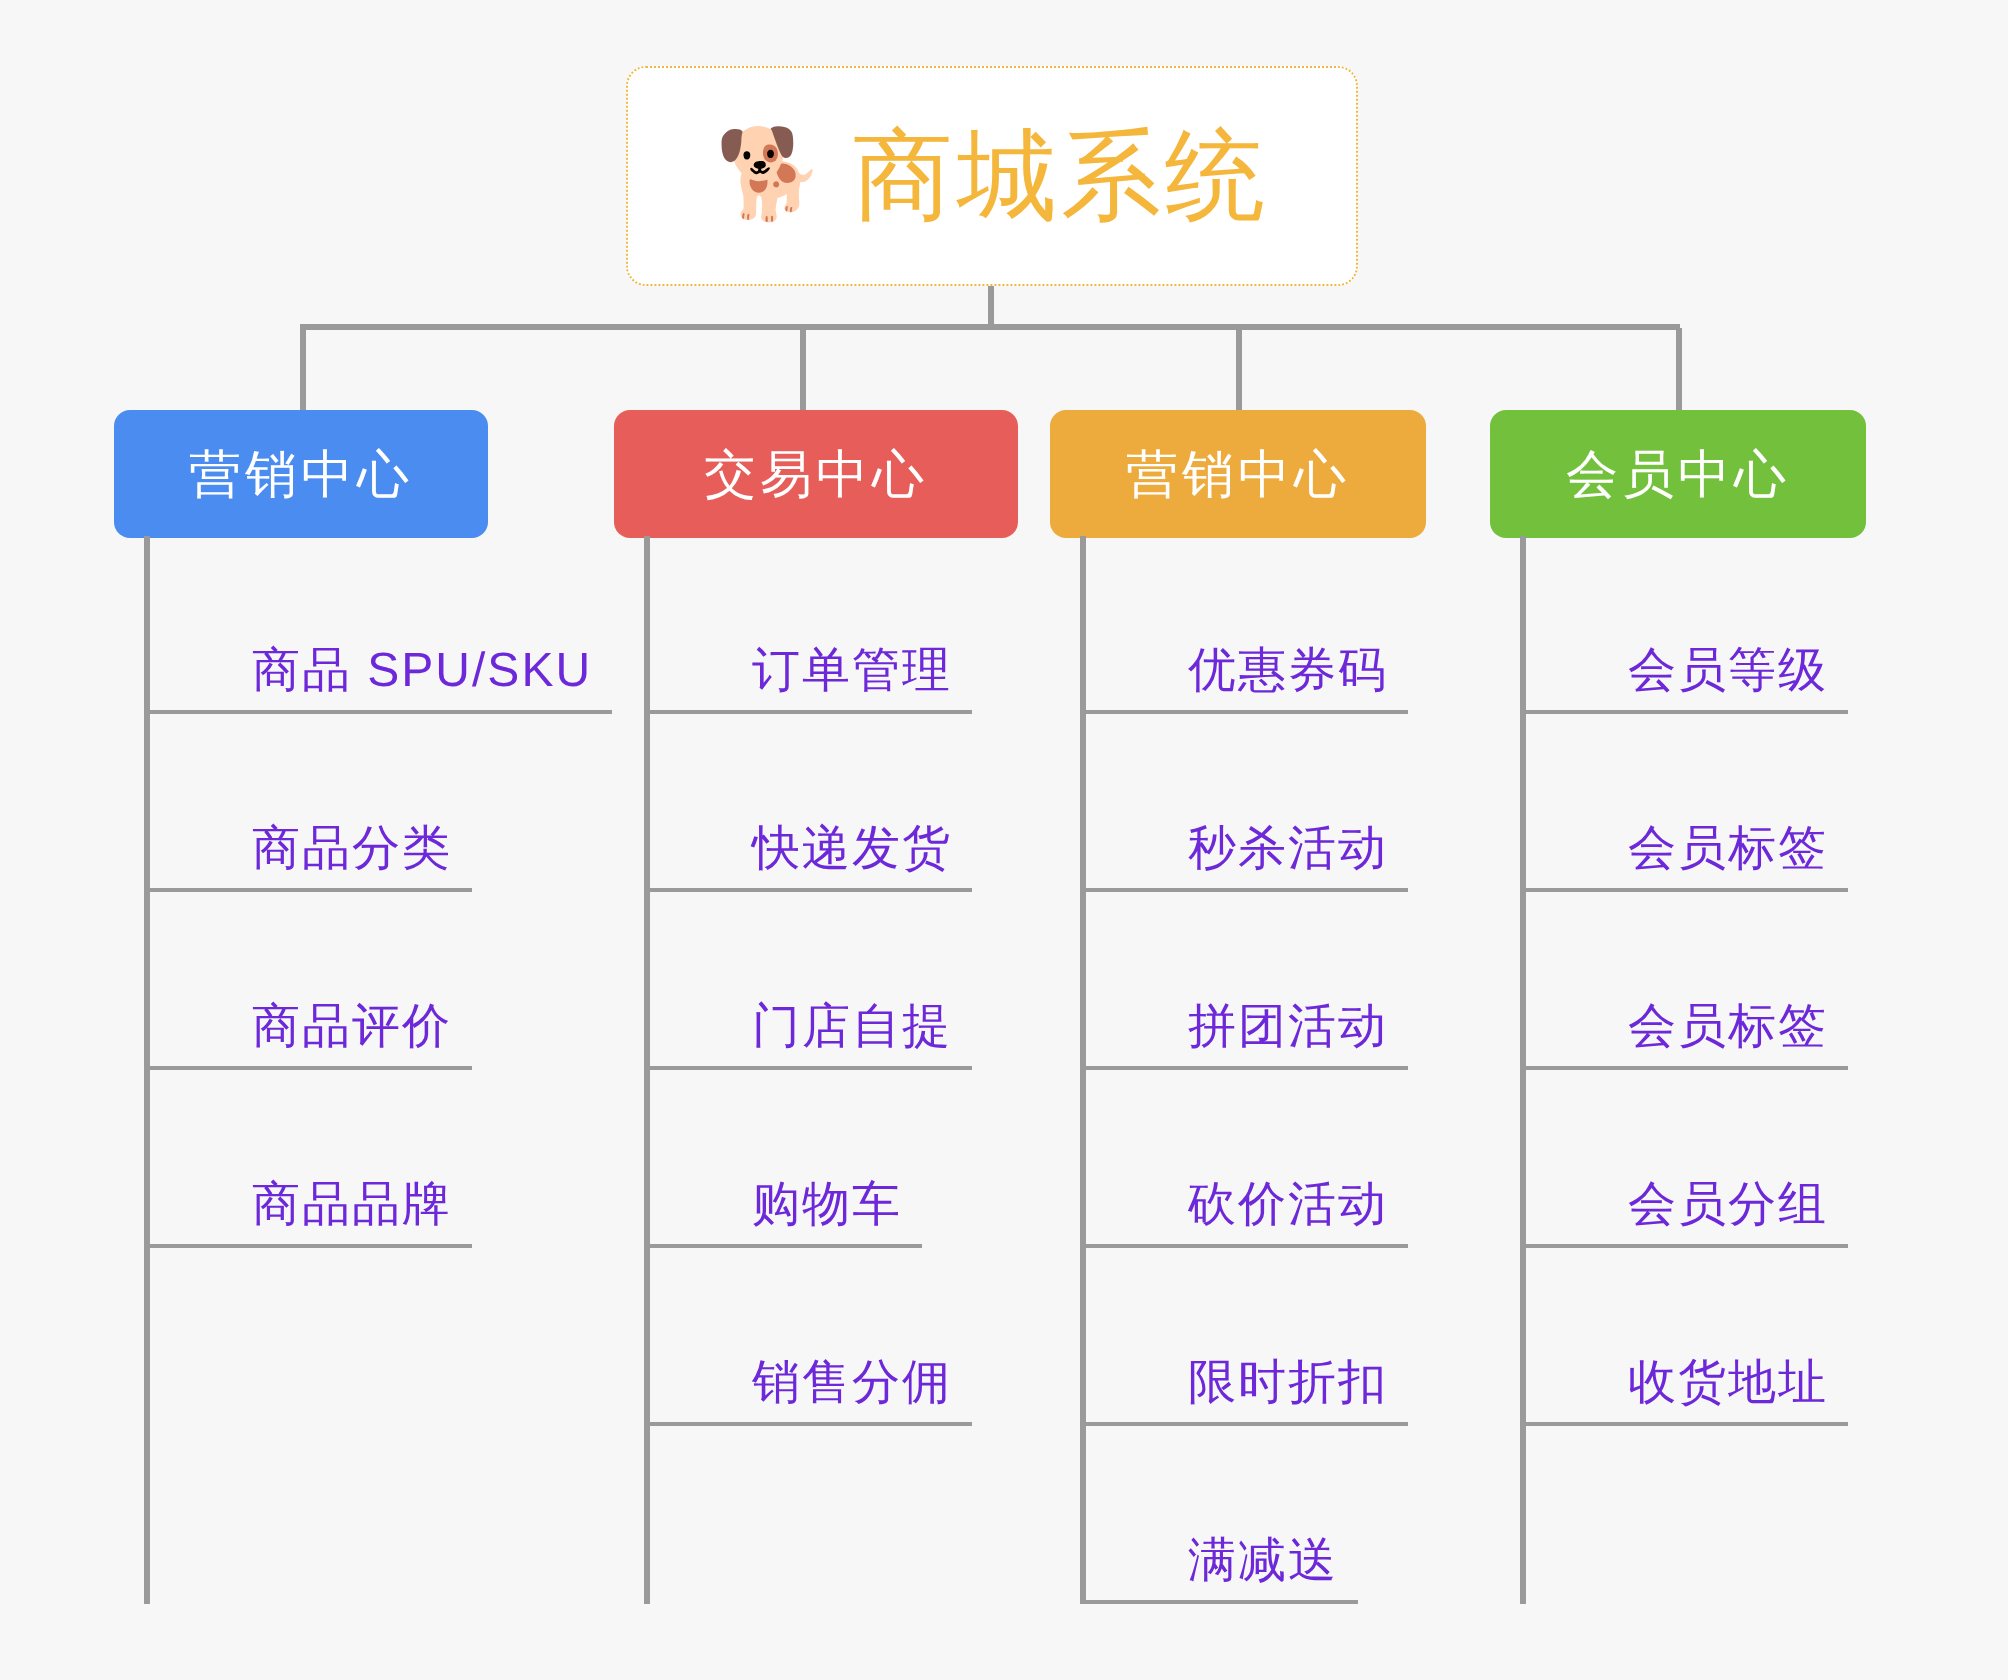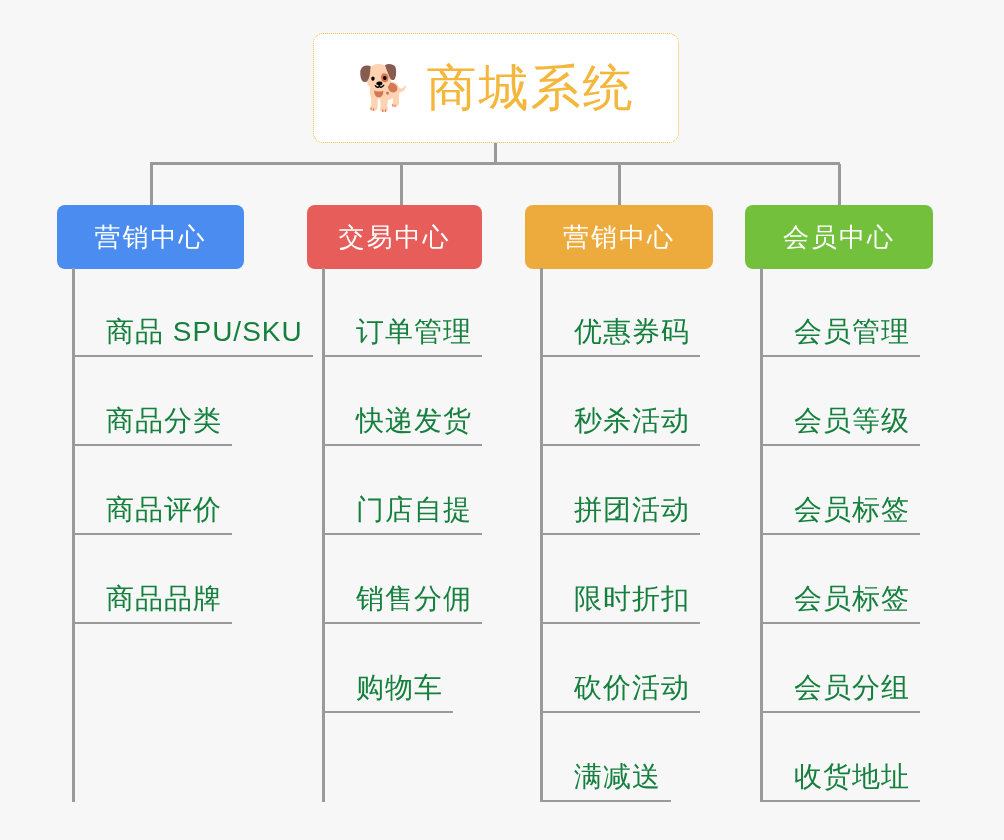--- a/index.html
+++ b/index.html
@@ -108,24 +108,25 @@
     display: flex;
     align-items: flex-end;
     height: 89px;
   }
   .leaf-text-wrap {
     border-bottom: 2px solid #9a9a9a;
     padding: 0 10px 4px 34px;
     display: inline-block;
   }
   .leaf-text {
-    font-size: 28px;
-    color: #15803d;
+    font-size: 24px;
+    color: #6d28d9;
     white-space: nowrap;
     letter-spacing: 1px;
+    margin-left: 20px;
   }
 </style>
 </head>
 <body>
 
 <div id="mindmap">
 
   <div class="root-node">
     <span class="root-emoji">🐕</span>
     <span class="root-title">商城系统</span>
@@ -134,21 +135,21 @@
   <div class="line v-line root-stem"></div>
   <div class="line h-line bus"></div>
 
   <div id="branches">
       <div class="branch" style="left: 57px;">
         <div class="branch-drop" style="left: 93px;"></div>
         <div class="branch-header" style="width: 187px; background: rgb(74, 140, 240);">营销中心</div>
       </div>
       <div class="branch" style="left: 307px;">
         <div class="branch-drop" style="left: 93px;"></div>
-        <div class="branch-header" style="width: 175px; background: rgb(231, 93, 90);">交易中心</div>
+        <div class="branch-header" style="width: 202px; background: rgb(231, 93, 90);">交易中心</div>
       </div>
       <div class="branch" style="left: 525px;">
         <div class="branch-drop" style="left: 93px;"></div>
         <div class="branch-header" style="width: 188px; background: rgb(238, 171, 61);">营销中心</div>
       </div>
       <div class="branch" style="left: 745px;">
         <div class="branch-drop" style="left: 93px;"></div>
         <div class="branch-header" style="width: 188px; background: rgb(114, 192, 60);">会员中心</div>
       </div>
     </div>
@@ -173,53 +174,50 @@
       <div class="leaf">
         <div class="leaf-text-wrap"><span class="leaf-text">订单管理</span></div>
       </div>
       <div class="leaf">
         <div class="leaf-text-wrap"><span class="leaf-text">快递发货</span></div>
       </div>
       <div class="leaf">
         <div class="leaf-text-wrap"><span class="leaf-text">门店自提</span></div>
       </div>
       <div class="leaf">
+        <div class="leaf-text-wrap"><span class="leaf-text">购物车</span></div>
+      </div>
+      <div class="leaf">
         <div class="leaf-text-wrap"><span class="leaf-text">销售分佣</span></div>
-      </div>
-      <div class="leaf">
-        <div class="leaf-text-wrap"><span class="leaf-text">购物车</span></div>
       </div>
     </div>
     <div class="trunk" style="left: 540px; top: 268px; height: 534px;"></div>
     <div class="leaf-list" style="left: 540px; top: 268px;">
       <div class="leaf">
         <div class="leaf-text-wrap"><span class="leaf-text">优惠券码</span></div>
       </div>
       <div class="leaf">
         <div class="leaf-text-wrap"><span class="leaf-text">秒杀活动</span></div>
       </div>
       <div class="leaf">
         <div class="leaf-text-wrap"><span class="leaf-text">拼团活动</span></div>
       </div>
       <div class="leaf">
+        <div class="leaf-text-wrap"><span class="leaf-text">砍价活动</span></div>
+      </div>
+      <div class="leaf">
         <div class="leaf-text-wrap"><span class="leaf-text">限时折扣</span></div>
-      </div>
-      <div class="leaf">
-        <div class="leaf-text-wrap"><span class="leaf-text">砍价活动</span></div>
       </div>
       <div class="leaf">
         <div class="leaf-text-wrap"><span class="leaf-text">满减送</span></div>
       </div>
     </div>
     <div class="trunk" style="left: 760px; top: 268px; height: 534px;"></div>
     <div class="leaf-list" style="left: 760px; top: 268px;">
       <div class="leaf">
-        <div class="leaf-text-wrap"><span class="leaf-text">会员管理</span></div>
-      </div>
-      <div class="leaf">
         <div class="leaf-text-wrap"><span class="leaf-text">会员等级</span></div>
       </div>
       <div class="leaf">
         <div class="leaf-text-wrap"><span class="leaf-text">会员标签</span></div>
       </div>
       <div class="leaf">
         <div class="leaf-text-wrap"><span class="leaf-text">会员标签</span></div>
       </div>
       <div class="leaf">
         <div class="leaf-text-wrap"><span class="leaf-text">会员分组</span></div>

